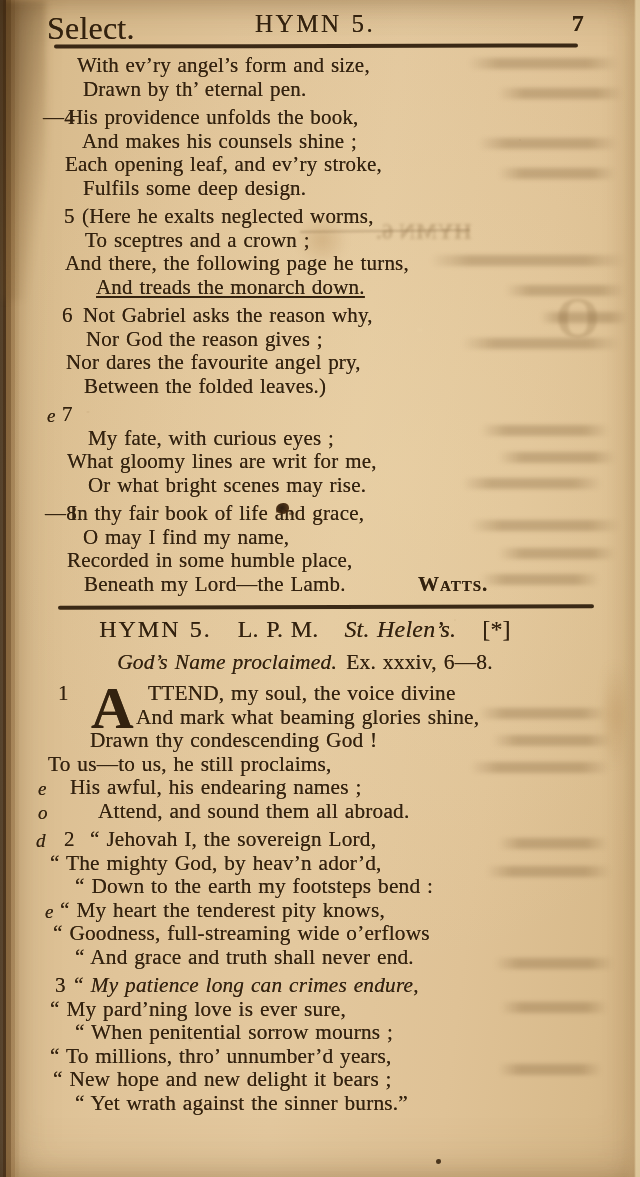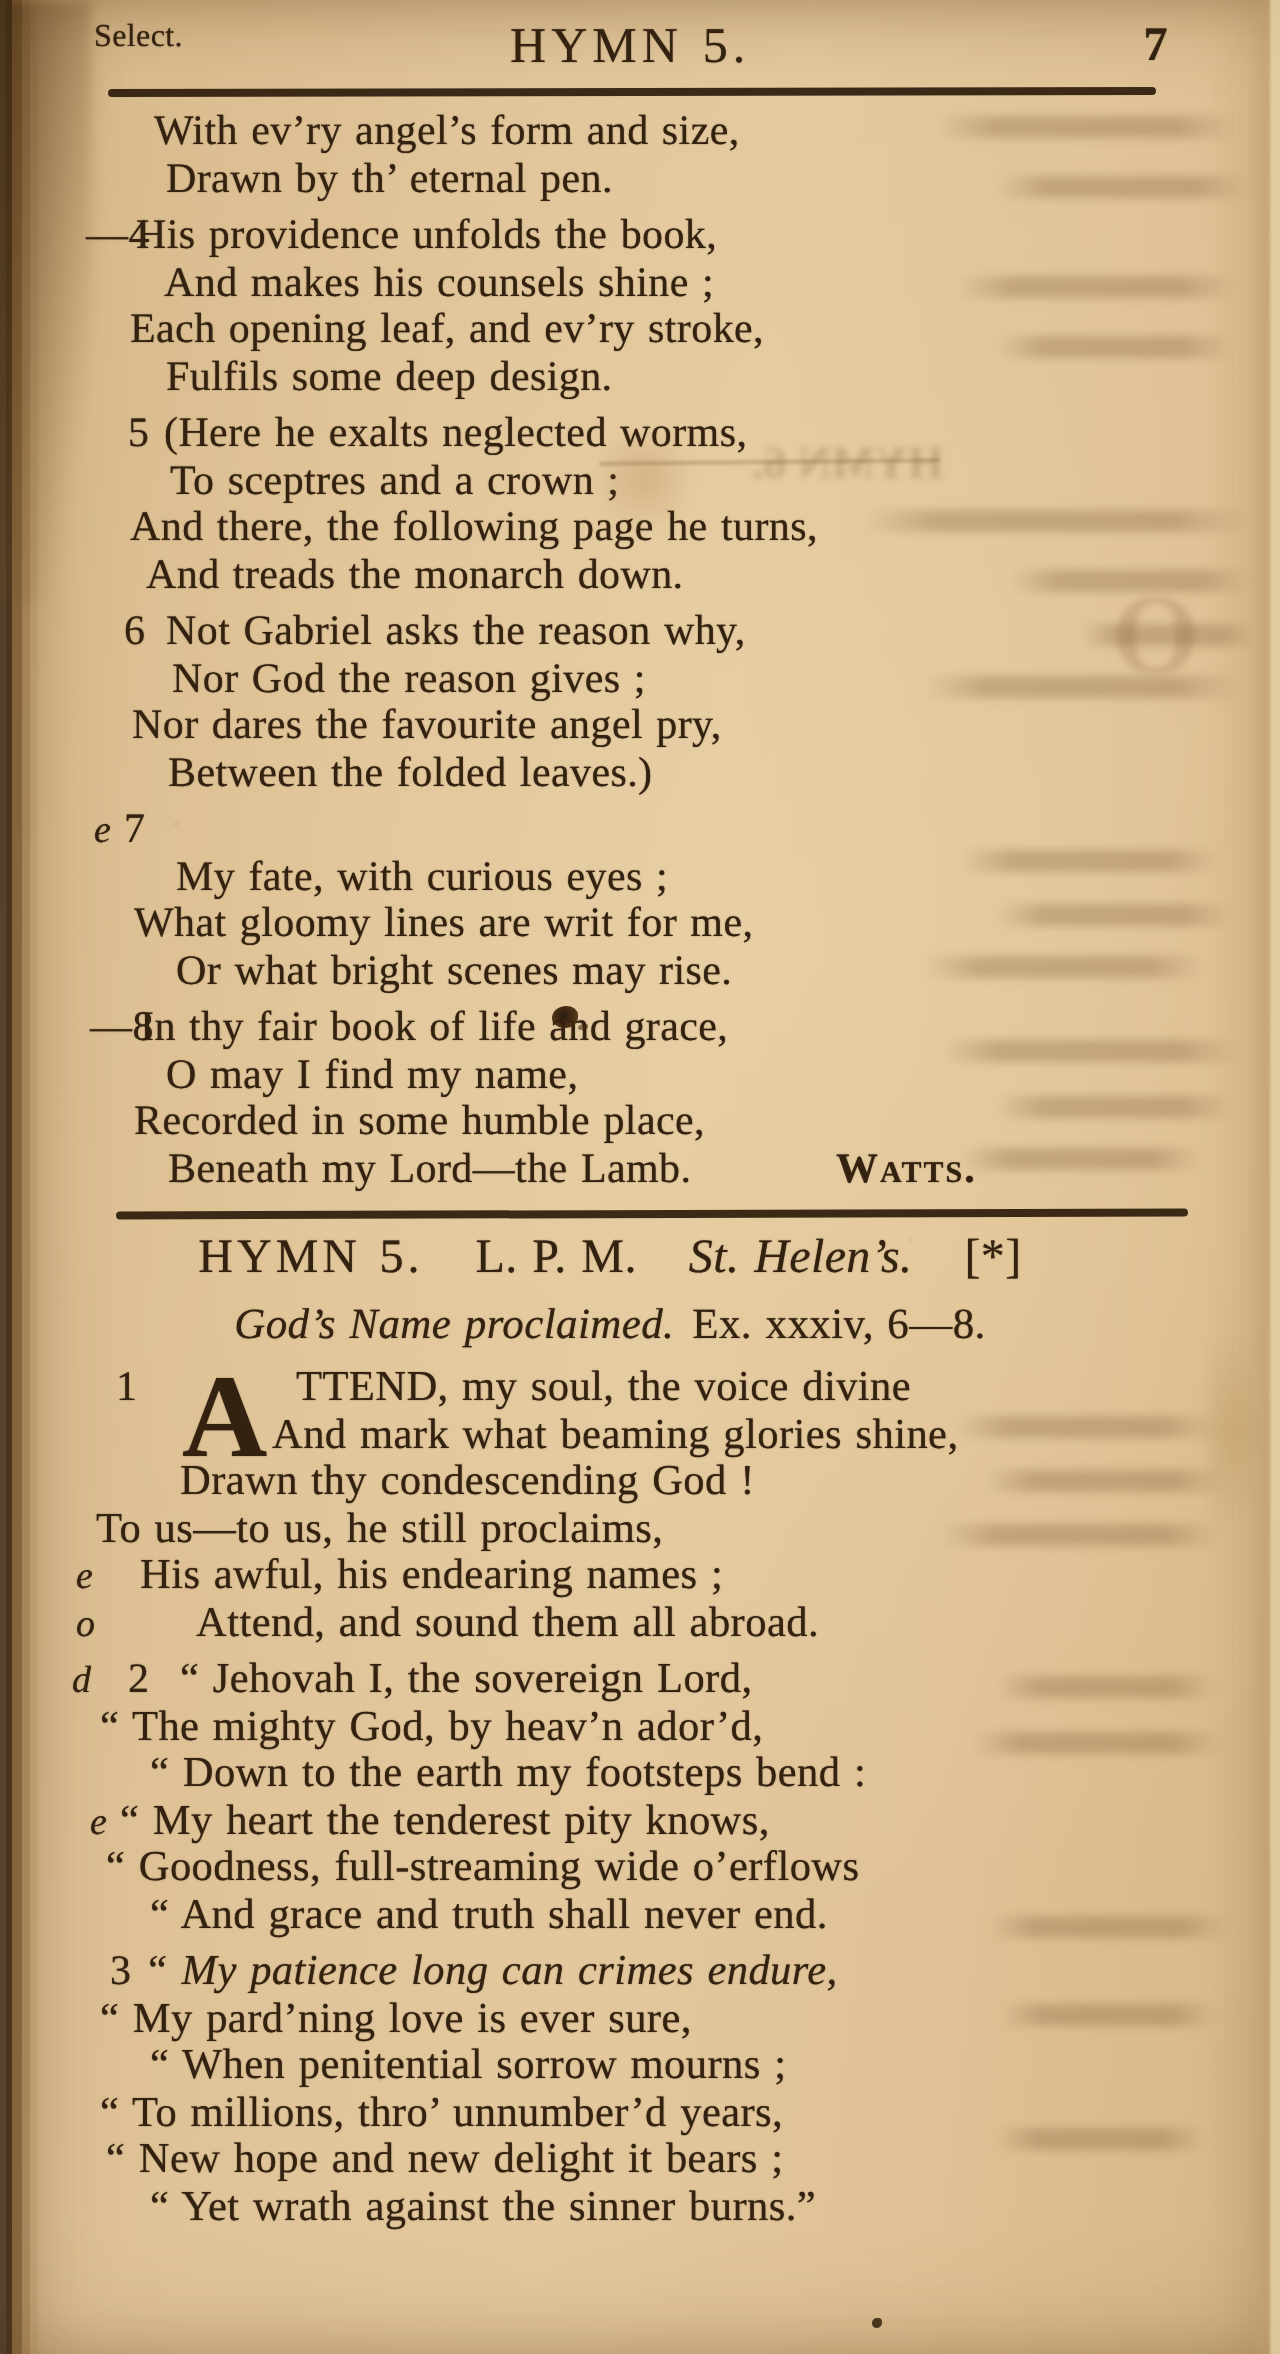--- a/index.html
+++ b/index.html
@@ -32,21 +32,21 @@
   .binding-top{position:absolute;left:0;top:0;width:46px;height:300px;z-index:3;
     background:linear-gradient(100deg,rgba(60,38,14,.5),rgba(110,78,38,.22) 55%,rgba(0,0,0,0) 80%);
     filter:blur(3px);}
   .right-edge{position:absolute;right:0;top:0;bottom:0;width:16px;z-index:3;
     background:linear-gradient(270deg,#e7d4a9cc 0 4px,rgba(196,164,116,.35) 6px 9px,rgba(0,0,0,0) 100%);}
 
   .ink{color:#33220f;text-shadow:0 0 .6px rgba(47,30,13,.75);}
   .content{position:absolute;inset:0;z-index:2;font-size:21px;letter-spacing:.2px;word-spacing:1.2px;}
 
   .header{position:absolute;top:10px;left:47px;right:52px;height:30px;}
-  .header .sec{position:absolute;left:0;top:0;font-size:16px;}
+  .header .sec{position:absolute;left:0;top:0;font-size:32px;}
   .header .run{position:absolute;left:50%;transform:translateX(-52%);top:0;font-size:25px;letter-spacing:2.5px;}
   .header .pg{position:absolute;right:4px;top:0;font-size:24px;font-weight:700;}
 
   .rule{position:absolute;background:#2d1d0c;border-radius:2px;opacity:.93;}
   .rule1{top:44px;left:54px;width:524px;height:3.6px;transform:rotate(-.12deg);}
   .rule2{top:605px;left:58px;width:536px;height:4px;transform:rotate(-.15deg);}
 
   .sectionA{position:absolute;top:54px;left:36px;right:8px;}
   .sectionB-verses{position:absolute;top:682px;left:36px;right:8px;font-size:21.3px;}
   .verse{margin-bottom:5px;}
@@ -136,21 +136,21 @@
         <div class="verse">
           <div class="line"><span class="vnum" style="left: 7px;">—4</span><span class="txt" style="margin-left: 32px;">His providence unfolds the book,</span></div>
           <div class="line"><span class="txt" style="margin-left: 46px;">And makes his counsels shine ;</span></div>
           <div class="line"><span class="txt" style="margin-left: 29px;">Each opening leaf, and ev’ry stroke,</span></div>
           <div class="line"><span class="txt" style="margin-left: 47px;">Fulfils some deep design.</span></div>
         </div>
         <div class="verse">
           <div class="line"><span class="vnum" style="left: 28px;">5</span><span class="txt" style="margin-left: 46px;">(Here he exalts neglected worms,</span></div>
           <div class="line"><span class="txt" style="margin-left: 49px;">To sceptres and a crown ;</span></div>
           <div class="line"><span class="txt" style="margin-left: 29px;">And there, the following page he turns,</span></div>
-          <div class="line"><span class="txt" style="margin-left: 37px;">And treads the monarch down.</span></div>
+          <div class="line"><span class="txt" style="margin-left: 60px; text-decoration: underline;">And treads the monarch down.</span></div>
         </div>
         <div class="verse">
           <div class="line"><span class="vnum" style="left: 26px;">6</span><span class="txt" style="margin-left: 47px;">Not Gabriel asks the reason why,</span></div>
           <div class="line"><span class="txt" style="margin-left: 50px;">Nor God the reason gives ;</span></div>
           <div class="line"><span class="txt" style="margin-left: 30px;">Nor dares the favourite angel pry,</span></div>
           <div class="line"><span class="txt" style="margin-left: 48px;">Between the folded leaves.)</span></div>
         </div>
         <div class="verse">
           <div class="line"><span class="expr" style="left: 11px;">e</span><span class="vnum" style="left: 26px;">7</span></div>
           <div class="line"><span class="txt" style="margin-left: 52px;">My fate, with curious eyes ;</span></div>

